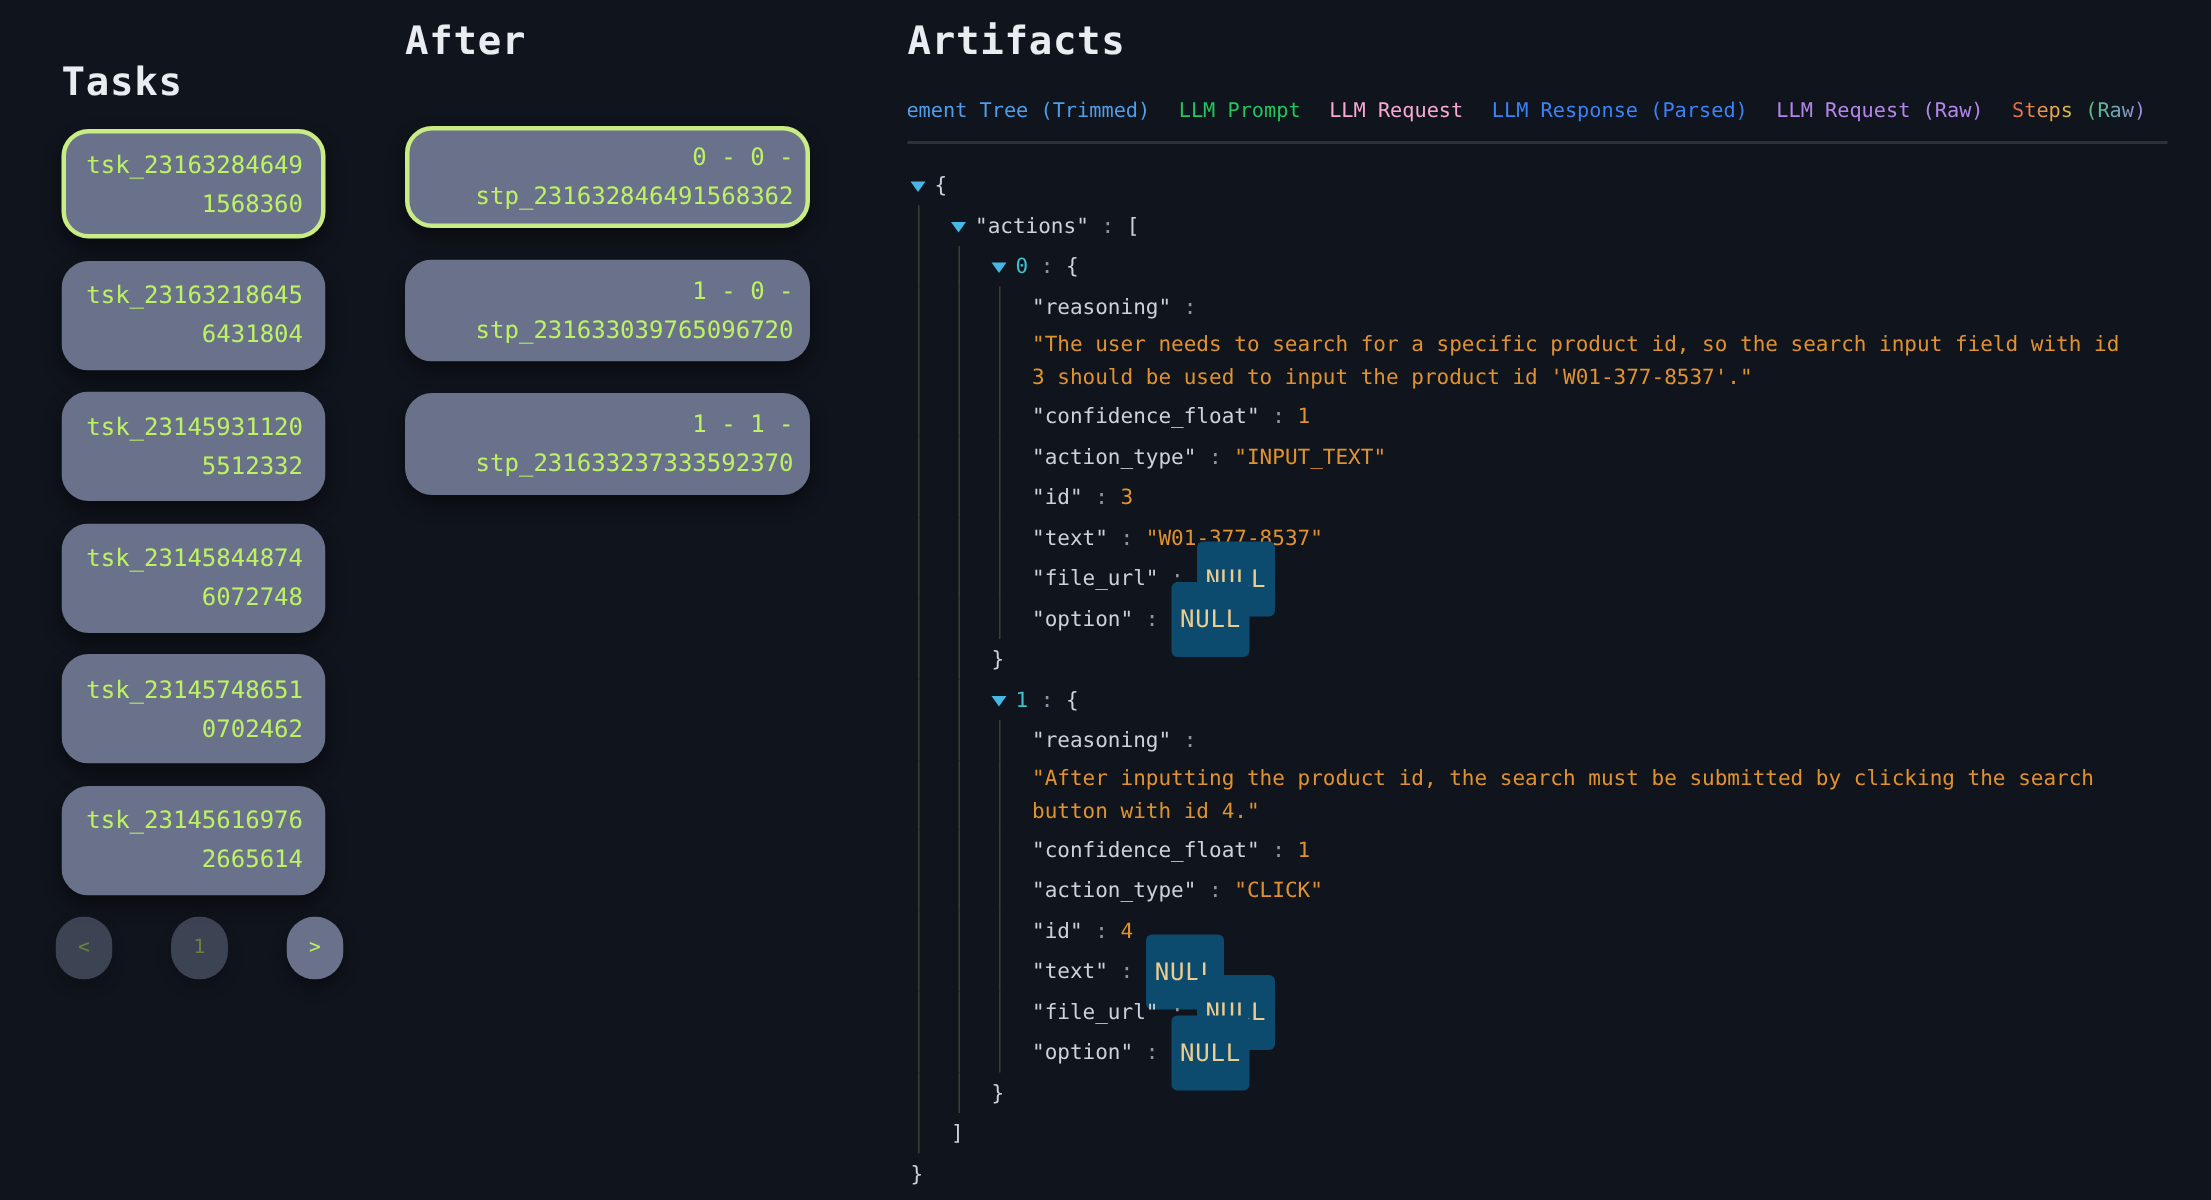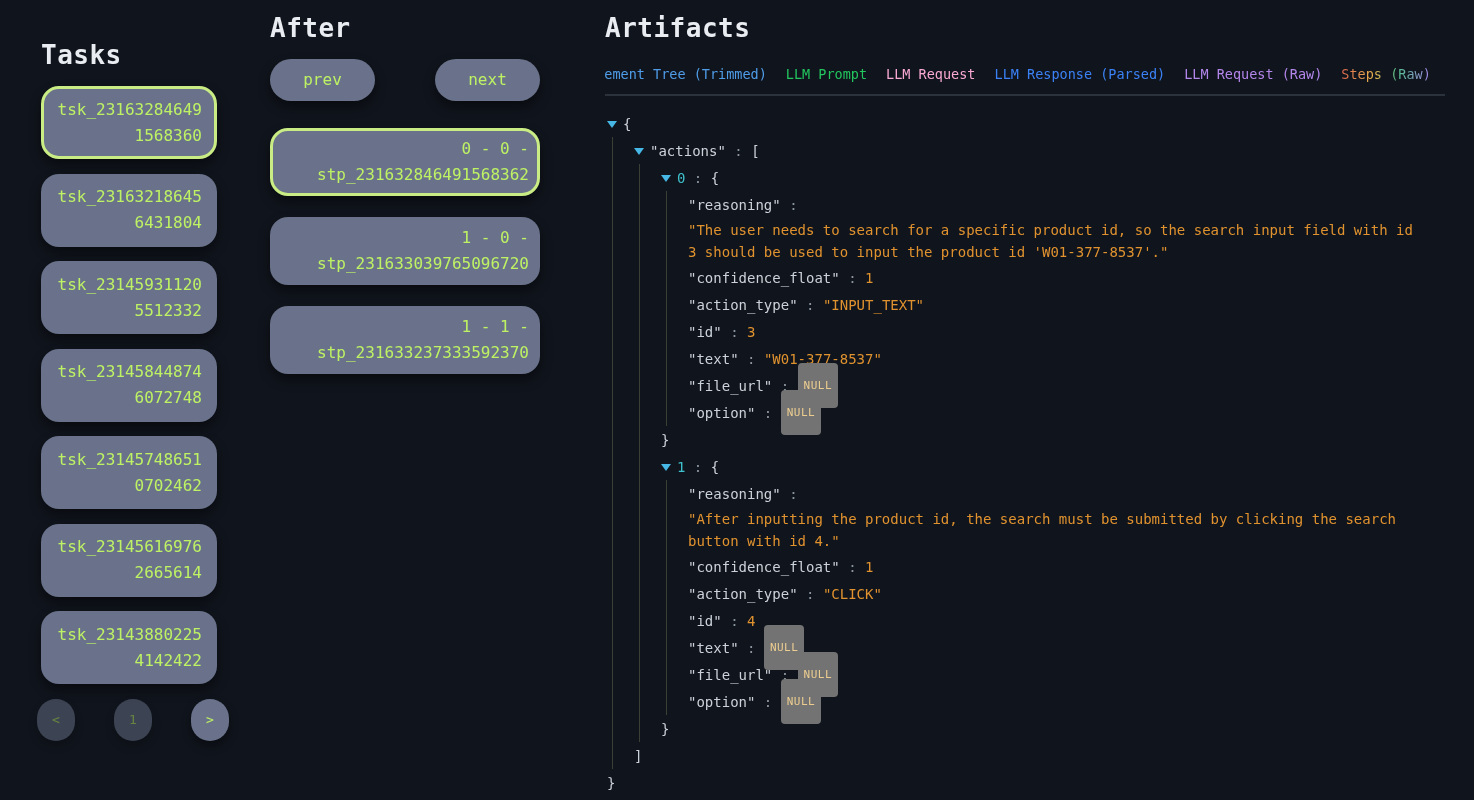--- a/index.html
+++ b/index.html
@@ -21,21 +21,21 @@
     background:#69728a; color:#bef264; border:3px solid transparent; border-radius:18px;
     box-shadow:0 6px 12px rgba(0,0,0,.45);
     font-family:"DejaVu Sans Mono", monospace; font-size:16px; line-height:26px;
     display:flex; align-items:center; justify-content:center; text-align:right;
     cursor:pointer;
   }
   .btn.sel { border-color:#c9ec85; }
   .task { width:176px; height:73px; margin:0 0 14.5px 0; padding:0 12px; word-break:break-all; }
   .task-list { margin-top:15px; }
   .step { width:270px; height:68px; margin:0 0 21px 0; padding:0 8px; }
-  .step-list { margin-top:27px; }
+  .step-list { margin-top:40px; }
   .stepnav-row { display:flex; justify-content:space-between; width:270px; margin-top:15px; }
   .pnav { width:105px; height:42px; border-radius:22px; }
 
   .pager { display:flex; justify-content:space-between; width:192px; margin-left:-4px; margin-top:3px; }
   .pg { width:38px; height:42px; border-radius:20px; font-size:13px; box-shadow:0 5px 10px rgba(0,0,0,.4); }
   .pg.dim { opacity:.5; }
 
   
   .tabs {
     display:flex; gap:19px; margin-top:22px; padding-bottom:12px;
@@ -66,51 +66,46 @@
     border-left:5px solid transparent; border-right:5px solid transparent;
     border-top:7px solid #47b7e6; margin:2px 6px 0 0;
   }
   .sk { color:#ccd2d9; }
   .sp { color:#8d96a0; }
   .sb { color:#ccd2d9; }
   .ss { color:#e0922f; }
   .sn { color:#e0922f; }
   .si { color:#3ec1cc; }
   .nullb {
-    background:#737373; color:#eccd90; font-size:11px; padding:17px 6px;
+    background:#0c4a6e; color:#eccd90; font-size:16px; padding:17px 6px;
     border-radius:4px; letter-spacing:.5px; line-height:1; display:inline-block;
   }
 </style>
 </head>
 <body>
 
 <div class="tasks-panel">
   <div class="hdr">Tasks</div>
   <div class="task-list">
       <button class="btn task sel">tsk_231632846491568360</button>
       <button class="btn task">tsk_231632186456431804</button>
       <button class="btn task">tsk_231459311205512332</button>
       <button class="btn task">tsk_231458448746072748</button>
       <button class="btn task">tsk_231457486510702462</button>
       <button class="btn task">tsk_231456169762665614</button>
-      <button class="btn task">tsk_231438802254142422</button>
     </div>
   <div class="pager">
     <button class="btn pg dim">&lt;</button>
     <button class="btn pg dim">1</button>
     <button class="btn pg">&gt;</button>
   </div>
 </div>
 
 <div class="steps-panel">
   <div class="hdr">After</div>
-  <div class="stepnav-row">
-    <button class="btn pnav">prev</button>
-    <button class="btn pnav">next</button>
-  </div>
   <div class="step-list">
       <button class="btn step sel">0 - 0 - stp_231632846491568362</button>
       <button class="btn step">1 - 0 - stp_231633039765096720</button>
       <button class="btn step">1 - 1 - stp_231633237333592370</button>
     </div>
 </div>
 
 <div class="artifacts-panel">
   <div class="hdr">Artifacts</div>
   <div class="tabs">

